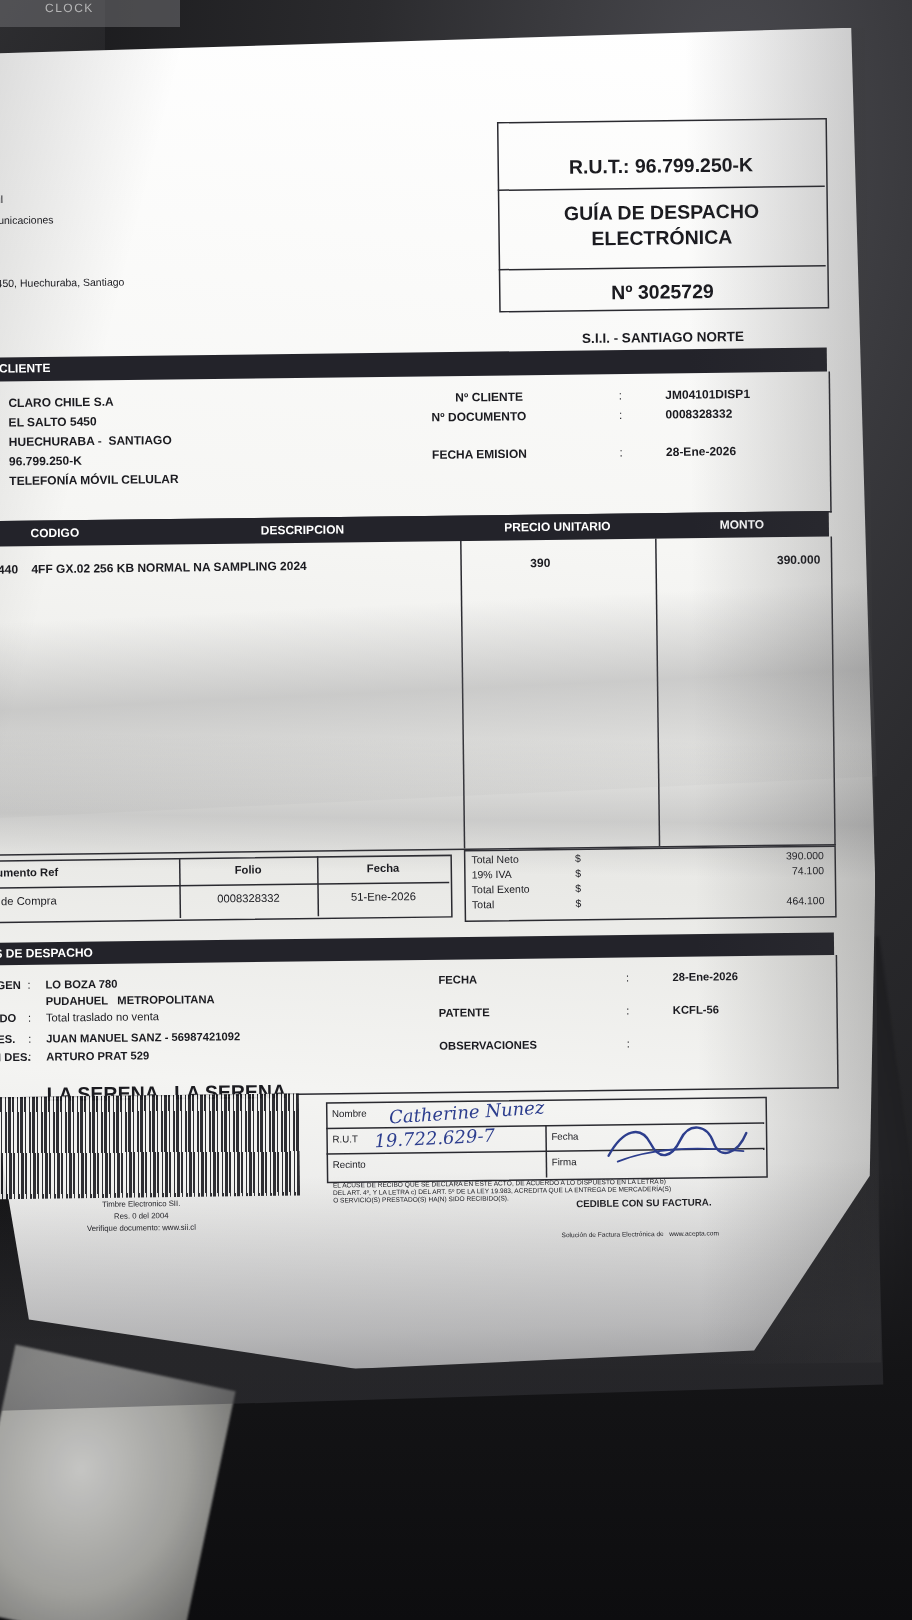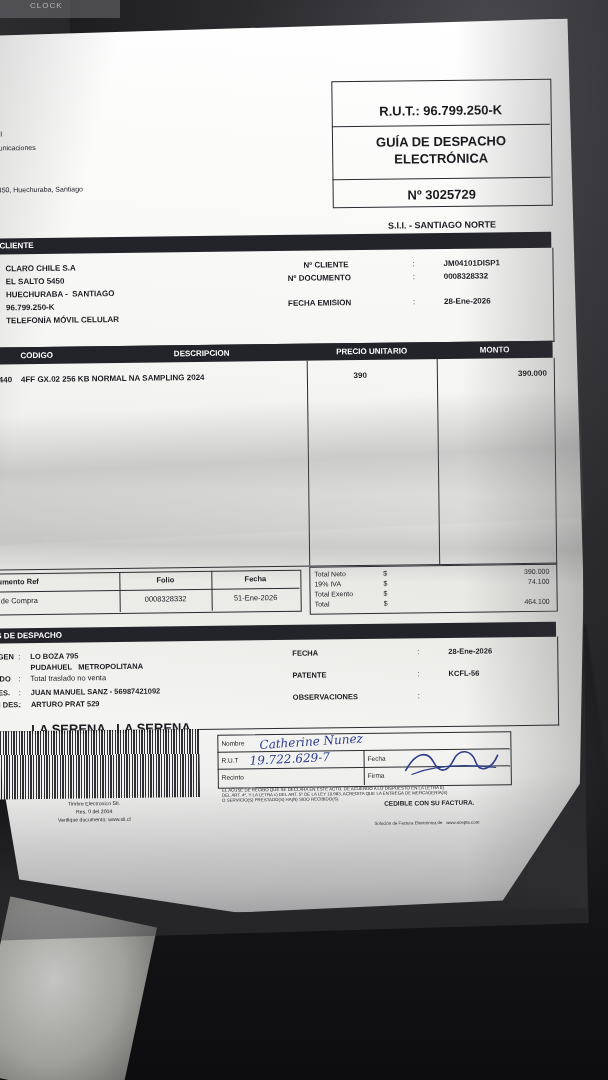--- a/index.html
+++ b/index.html
@@ -272,21 +272,21 @@
     <div class="t r" style="left:440px; top:579px; width:130px; font-size:7px;">464.100</div>
 
     <div class="band" style="left:0px; top:603px; width:576px; height:15px;">
       <div class="t b" style="left:6px; top:3px; font-size:8px; color:#fff;">TES DE DESPACHO</div>
     </div>
 
     <div class="box" style="left:0px; top:618px; width:576px; height:88px; border-top:none;"></div>
 
     <div class="t b" style="left:4px; top:628px; font-size:7.5px;">ORIGEN</div>
     <div class="t" style="left:38px; top:628px; font-size:7.5px;">:</div>
-    <div class="t b" style="left:50px; top:628px; font-size:7.5px;">LO BOZA 795</div>
+    <div class="t b" style="left:50px; top:628px; font-size:7.5px;">LO BOZA 780</div>
     <div class="t b" style="left:50px; top:639px; font-size:7.5px;">PUDAHUEL   METROPOLITANA</div>
 
     <div class="t b" style="left:4px; top:650px; font-size:7.5px;">SLADO</div>
     <div class="t" style="left:38px; top:650px; font-size:7.5px;">:</div>
     <div class="t" style="left:50px; top:650px; font-size:7.5px;">Total traslado no venta</div>
 
     <div class="t b" style="left:4px; top:664px; font-size:7.5px;">O DES.</div>
     <div class="t" style="left:38px; top:664px; font-size:7.5px;">:</div>
     <div class="t b" style="left:50px; top:664px; font-size:7.5px;">JUAN MANUEL SANZ - 56987421092</div>
 

